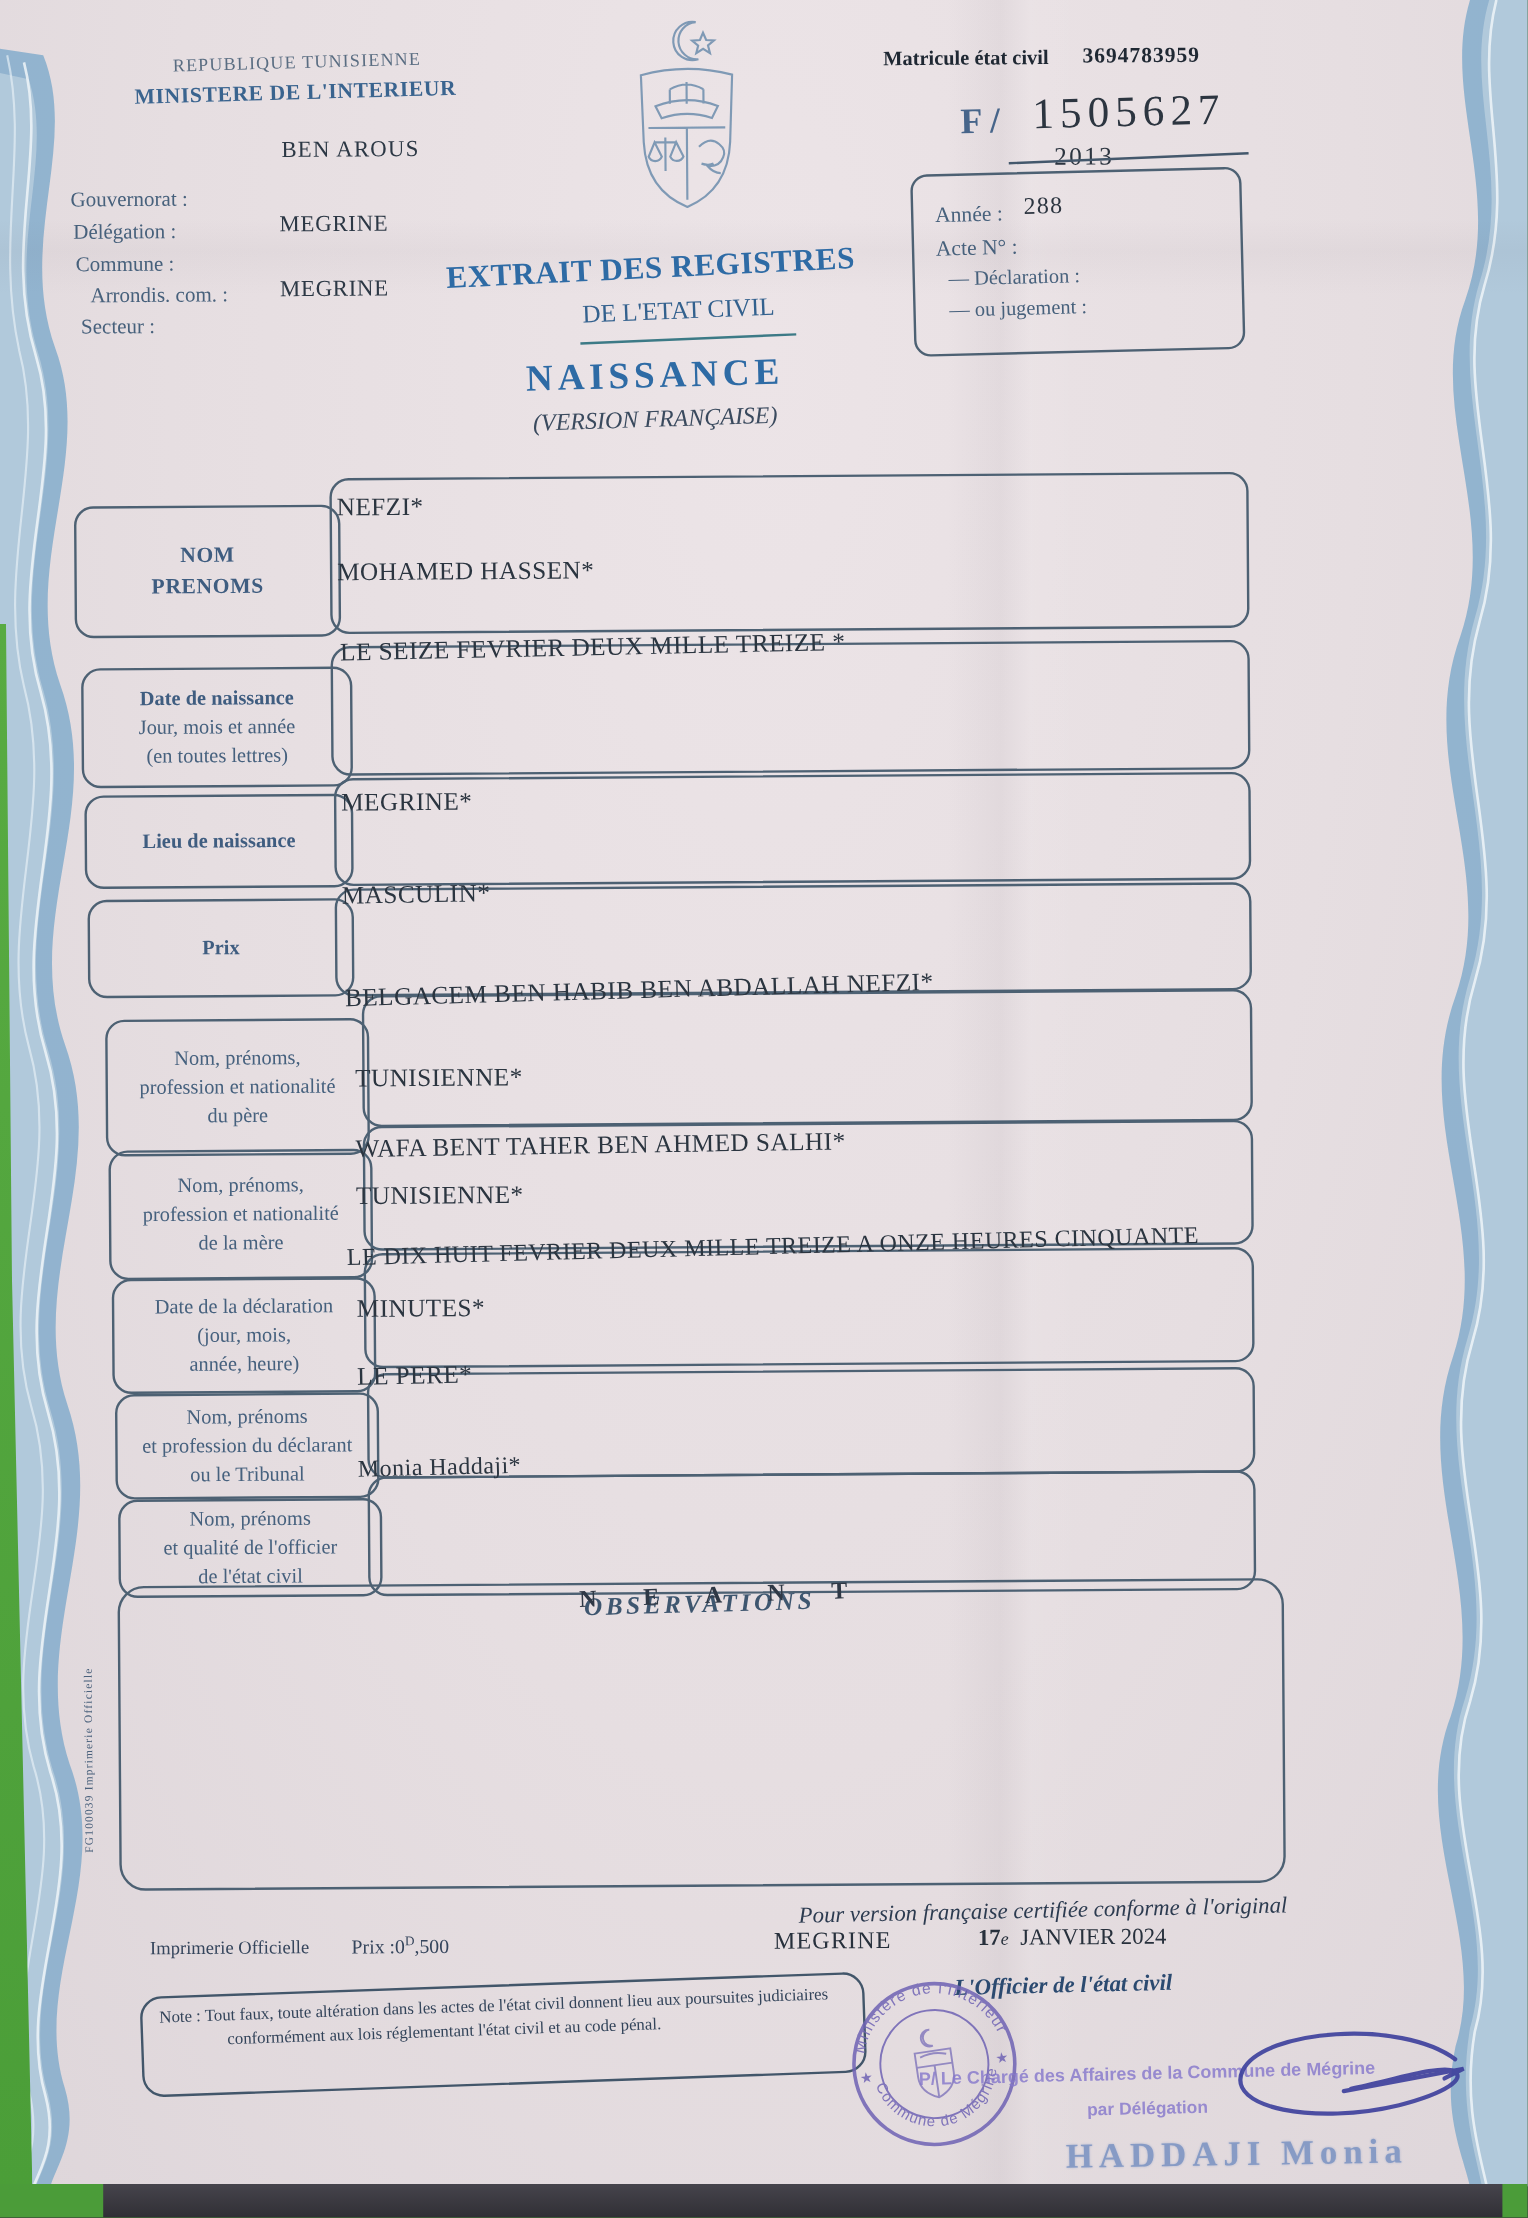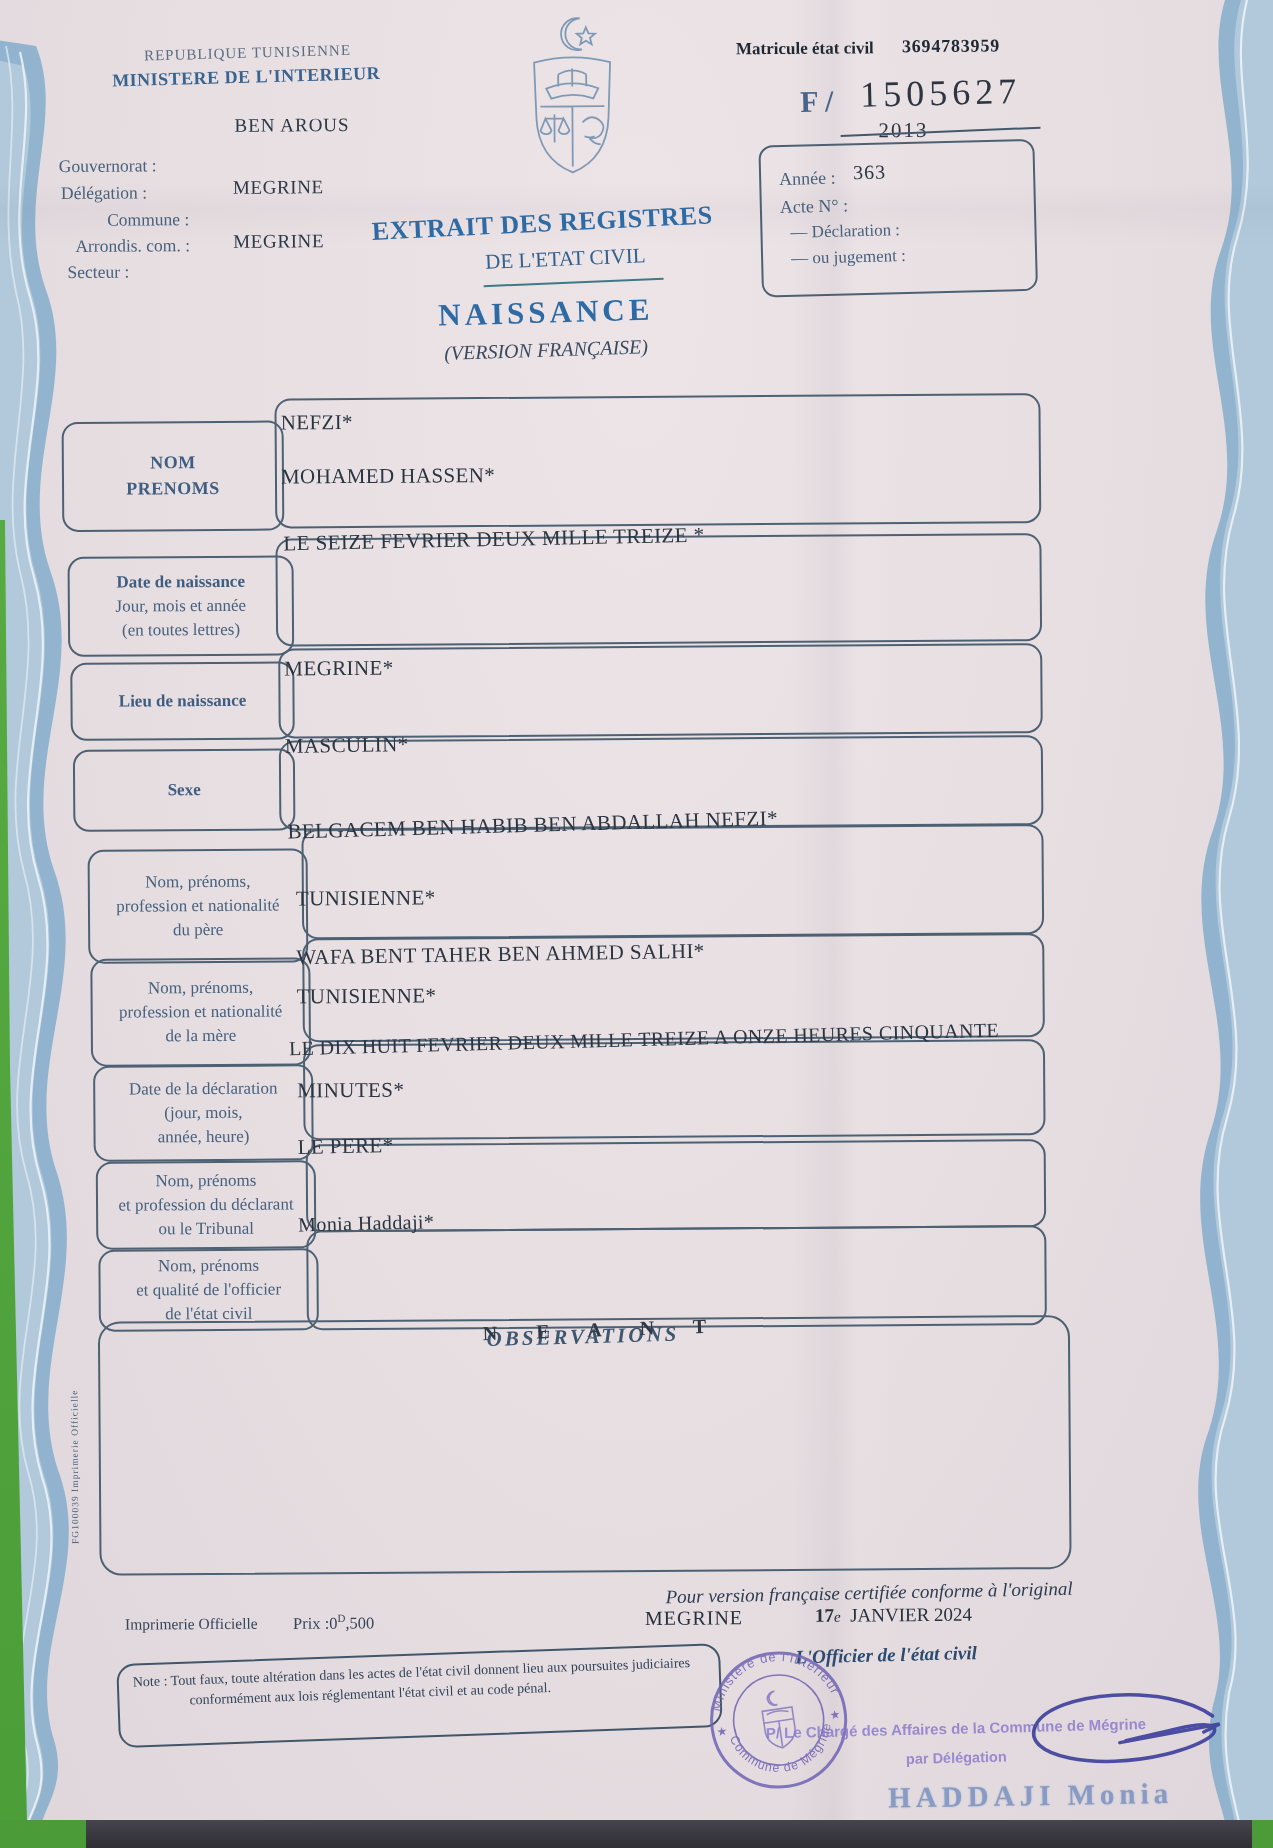--- a/index.html
+++ b/index.html
@@ -59,21 +59,21 @@
 
   <div class="content">
 
     <div class="t" style="left:150px;top:42px;font-size:15px;color:#5a6d82;letter-spacing:1px;transform:rotate(-1.2deg);">REPUBLIQUE TUNISIENNE</div>
     <div class="t" style="left:118px;top:64px;font-size:18px;font-weight:bold;color:#3a648f;letter-spacing:.5px;transform:rotate(-1.2deg);">MINISTERE DE L'INTERIEUR</div>
     <div class="t" style="left:240px;top:112px;font-size:19px;color:#2c3845;letter-spacing:1px;">BEN AROUS</div>
 
     <div class="t hdrlbl" style="left:64px;top:152px;">Gouvernorat :</div>
     <div class="t hdrlbl" style="left:66px;top:179px;">Délégation :</div>
     <div class="t" style="left:238px;top:174px;font-size:19px;color:#2c3845;letter-spacing:.6px;">MEGRINE</div>
-    <div class="t hdrlbl" style="left:68px;top:206px;margin-left:44px;">Commune :</div>
+    <div class="t hdrlbl" style="left:68px;top:206px;">Commune :</div>
     <div class="t hdrlbl" style="left:80px;top:232px;">Arrondis. com. :</div>
     <div class="t" style="left:238px;top:228px;font-size:19px;color:#2c3845;letter-spacing:.6px;">MEGRINE</div>
     <div class="t hdrlbl" style="left:72px;top:258px;">Secteur :</div>
 
     <svg style="position:absolute;left:502px;top:10px;" width="148" height="168" viewBox="0 0 148 168">
       <g stroke="#7492b0" fill="none" stroke-width="1.8" opacity="0.9">
         <path d="M84,8 a16,16 0 1 0 2,31 a13,13 0 1 1 -2,-31"></path>
         <path d="M90,17 l2.6,6 6.5,.4 -5,4.2 1.6,6.4 -5.7,-3.6 -5.7,3.6 1.6,-6.4 -5,-4.2 6.5,-.4 z"></path>
         <path d="M38,52 Q76,42 114,52 L112,108 Q110,148 76,162 Q42,148 40,108 Z"></path>
         <path d="M50,78 q26,-10 52,0 l-5,10 q-21,-7 -42,0 z"></path>
@@ -92,21 +92,21 @@
 
     <div class="t" style="left:742px;top:40px;font-size:17px;font-weight:600;color:#1f2833;">Matricule état civil</div>
     <div class="t" style="left:908px;top:38px;font-size:18px;font-weight:bold;color:#1f2833;letter-spacing:.8px;">3694783959</div>
     <div class="t" style="left:806px;top:86px;font-size:30px;color:#47658a;font-weight:600;transform:rotate(-1deg);">F /</div>
     <div class="t" style="left:866px;top:74px;font-size:36px;color:#2c3540;letter-spacing:5px;transform:rotate(-1deg);">1505627</div>
     <div class="t" style="left:884px;top:120px;font-size:21px;color:#2c3540;letter-spacing:2px;">2013</div>
     <div class="t" style="left:846px;top:133px;width:200px;height:0;border-top:2px solid #44586c;transform:rotate(-2deg);"></div>
 
     <div class="bx" style="left:765px;top:144px;width:272px;height:148px;transform:rotate(-1deg);border-radius:14px;">
       <span class="t hdrlbl" style="left:18px;top:22px;font-size:18px;">Année :</span>
-      <span class="t" style="left:92px;top:16px;font-size:20px;color:#2c3540;letter-spacing:1px;">363</span>
+      <span class="t" style="left:92px;top:16px;font-size:20px;color:#2c3540;letter-spacing:1px;">288</span>
       <span class="t hdrlbl" style="left:18px;top:50px;font-size:18px;">Acte N° :</span>
       <span class="t hdrlbl" style="left:28px;top:76px;font-size:17px;">— Déclaration :</span>
       <span class="t hdrlbl" style="left:28px;top:102px;font-size:17px;">— ou jugement :</span>
     </div>
 
     <div class="bx" style="left:278px;top:396px;width:762px;height:126px;"></div>
     <div class="bx lbl" style="left:65px;top:418px;width:218px;height:106px;">
       <span class="lbold" style="font-size:18px;letter-spacing:.5px;text-align:center;">NOM</span>
       <span class="lbold" style="font-size:18px;letter-spacing:.5px;">PRENOMS</span>
     </div>
@@ -122,21 +122,21 @@
     <div class="val" style="left:286px;top:526px;transform:rotate(-0.8deg);">LE SEIZE FEVRIER  DEUX MILLE TREIZE *</div>
 
     <div class="bx" style="left:280px;top:646px;width:760px;height:86px;"></div>
     <div class="bx lbl" style="left:72px;top:659px;width:220px;height:74px;">
       <span class="lbold">Lieu de naissance</span>
     </div>
     <div class="val" style="left:286px;top:654px;">MEGRINE*</div>
 
     <div class="bx" style="left:280px;top:738px;width:760px;height:86px;"></div>
     <div class="bx lbl" style="left:74px;top:746px;width:218px;height:78px;">
-      <span class="lbold">Sexe</span>
+      <span class="lbold">Prix</span>
     </div>
     <div class="val" style="left:286px;top:731px;transform:rotate(-0.6deg);">MASCULIN*</div>
 
     <div class="bx" style="left:302px;top:827px;width:738px;height:106px;"></div>
     <div class="bx lbl" style="left:88px;top:846px;width:216px;height:110px;">
       <span>Nom, prénoms,</span>
       <span>profession et nationalité</span>
       <span>du père</span>
     </div>
     <div class="val" style="left:288px;top:812px;transform:rotate(-1.2deg);">BELGACEM BEN HABIB BEN ABDALLAH NEFZI*</div>

